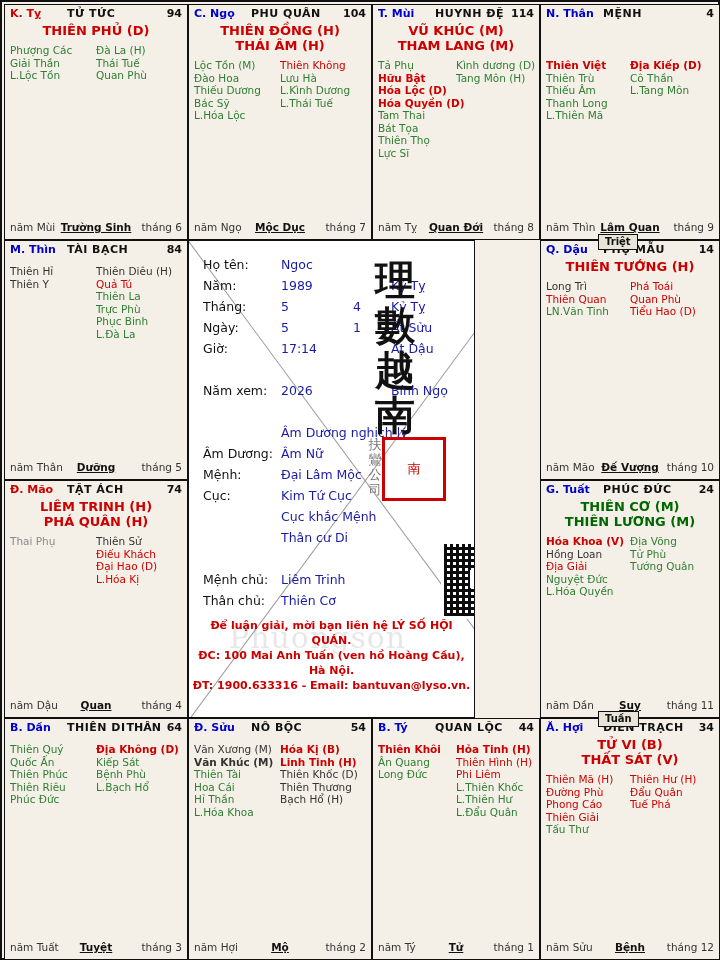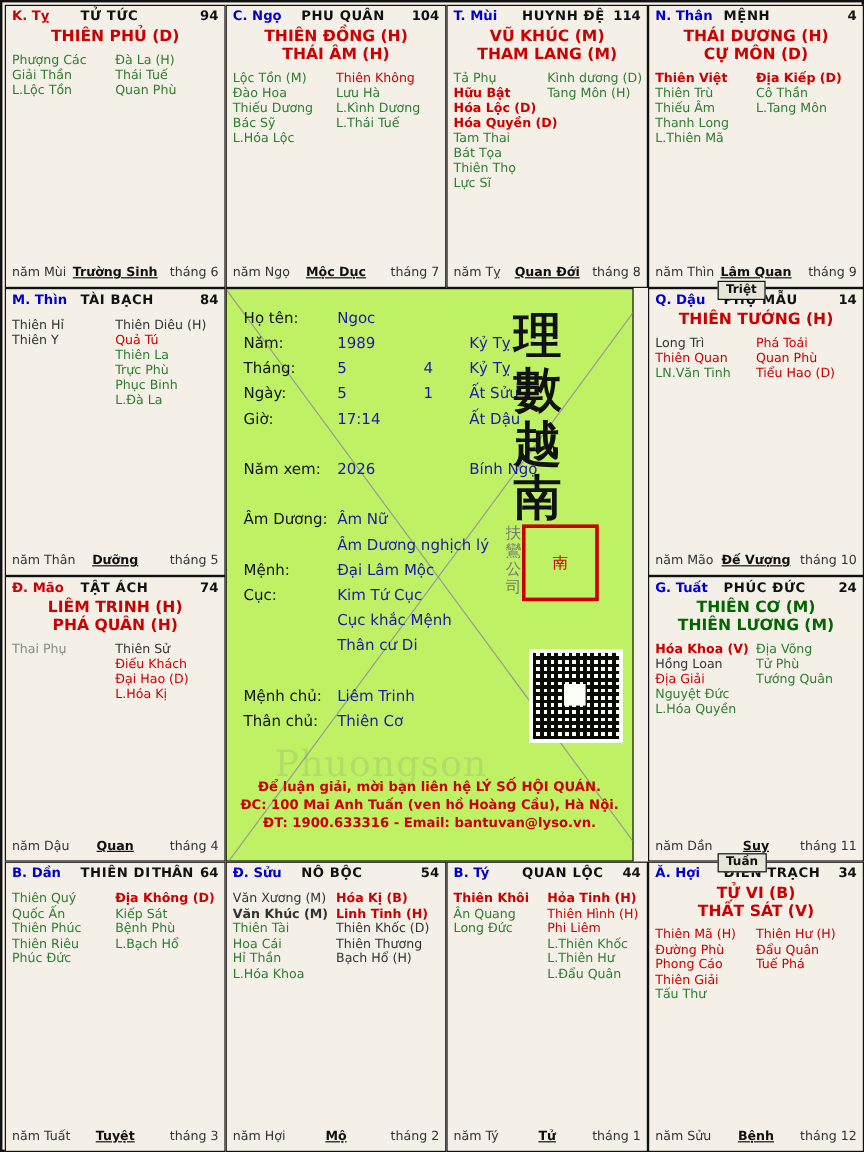--- a/index.html
+++ b/index.html
@@ -59,24 +59,24 @@
     position:absolute;
     background:#e8e4d8;
     border:1px solid #111;
     font-size:10px;font-weight:bold;
     padding:0 6px;line-height:14px;
     color:#111;
   }
   
   #center{
     position:absolute;
-    left:186px;top:238px;width:340px;height:478px;
+    left:186px;top:238px;width:287px;height:478px;
     box-sizing:border-box;
     border:1px solid #111;
-    background:#bef264;
+    background:#ffffff;
     overflow:hidden;
   }
   .diag{
     position:absolute;background:#999;height:1px;transform-origin:0 0;
   }
   .info{position:absolute;left:14px;top:16px;font-size:12.5px;color:#1a1aa8;}
   .info .row{height:21px;white-space:nowrap;}
   .info .lab{display:inline-block;width:78px;color:#111;}
   .info .v1{display:inline-block;width:72px;color:#1a1aa8;}
   .info .v2{display:inline-block;width:38px;color:#1a1aa8;}
@@ -221,24 +221,20 @@
           <span class="fc">Quan Đới</span>
           <span class="fr">tháng 8</span>
         </div>
       </div>
       <div class="cell" style="left: 538px; top: 2px; width: 180px; height: 236px;">
         <div class="hdr">
           <span class="br ">N. Thân</span>
           <span class="pal">MỆNH</span>
           <span class="num">4</span>
         </div>
-        <div class="mainstars">
-          <div class="">THÁI DƯƠNG (H)</div>
-          <div class="">CỰ MÔN (D)</div>
-        </div>
         <div class="cols" style="top:54px">
           <div class="colL">
             <div class="st c-red bold">Thiên Việt</div>
             <div class="st c-green">Thiên Trù</div>
             <div class="st c-green">Thiếu Âm</div>
             <div class="st c-green">Thanh Long</div>
             <div class="st c-green">L.Thiên Mã</div>
           </div>
           <div class="colR">
             <div class="st c-red bold">Địa Kiếp (D)</div>
@@ -484,22 +480,22 @@
 
     <div class="info" id="info-host">
         <div class="row"><span class="lab">Họ tên:</span><span class="v1">Ngoc</span><span class="v2"></span><span class="v3"></span></div>
         <div class="row"><span class="lab">Năm:</span><span class="v1">1989</span><span class="v2"></span><span class="v3">Kỷ Tỵ</span></div>
         <div class="row"><span class="lab">Tháng:</span><span class="v1">5</span><span class="v2">4</span><span class="v3">Kỷ Tỵ</span></div>
         <div class="row"><span class="lab">Ngày:</span><span class="v1">5</span><span class="v2">1</span><span class="v3">Ất Sửu</span></div>
         <div class="row"><span class="lab">Giờ:</span><span class="v1">17:14</span><span class="v2"></span><span class="v3">Ất Dậu</span></div>
         <div class="row"><span class="lab"></span><span class="v1"></span><span class="v2"></span><span class="v3"></span></div>
         <div class="row"><span class="lab">Năm xem:</span><span class="v1">2026</span><span class="v2"></span><span class="v3">Bính Ngọ</span></div>
         <div class="row"><span class="lab"></span><span class="v1"></span><span class="v2"></span><span class="v3"></span></div>
+        <div class="row"><span class="lab"></span><span class="v1">Âm Dương nghịch lý</span><span class="v2"></span><span class="v3"></span></div>
         <div class="row"><span class="lab">Âm Dương:</span><span class="v1">Âm Nữ</span><span class="v2"></span><span class="v3"></span></div>
-        <div class="row"><span class="lab"></span><span class="v1">Âm Dương nghịch lý</span><span class="v2"></span><span class="v3"></span></div>
         <div class="row"><span class="lab">Mệnh:</span><span class="v1">Đại Lâm Mộc</span><span class="v2"></span><span class="v3"></span></div>
         <div class="row"><span class="lab">Cục:</span><span class="v1">Kim Tứ Cục</span><span class="v2"></span><span class="v3"></span></div>
         <div class="row"><span class="lab"></span><span class="v1">Cục khắc Mệnh</span><span class="v2"></span><span class="v3"></span></div>
         <div class="row"><span class="lab"></span><span class="v1">Thân cư Di</span><span class="v2"></span><span class="v3"></span></div>
         <div class="row"><span class="lab"></span><span class="v1"></span><span class="v2"></span><span class="v3"></span></div>
         <div class="row"><span class="lab">Mệnh chủ:</span><span class="v1">Liêm Trinh</span><span class="v2"></span><span class="v3"></span></div>
         <div class="row"><span class="lab">Thân chủ:</span><span class="v1">Thiên Cơ</span><span class="v2"></span><span class="v3"></span></div>
       </div>
 
     <div class="bigcn" id="bigcn-host">

